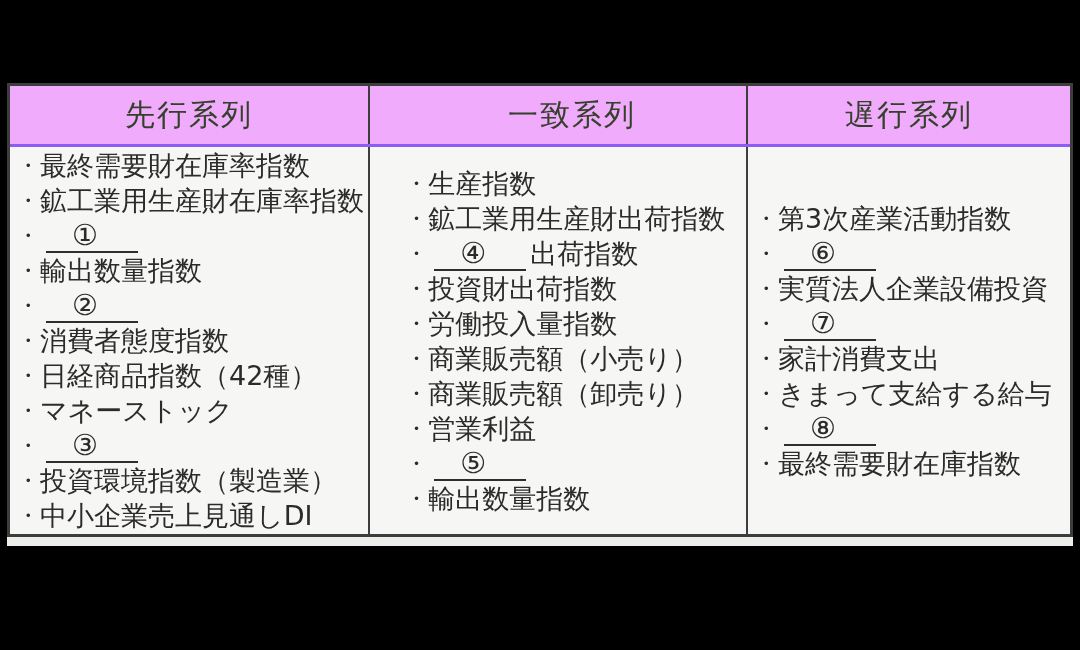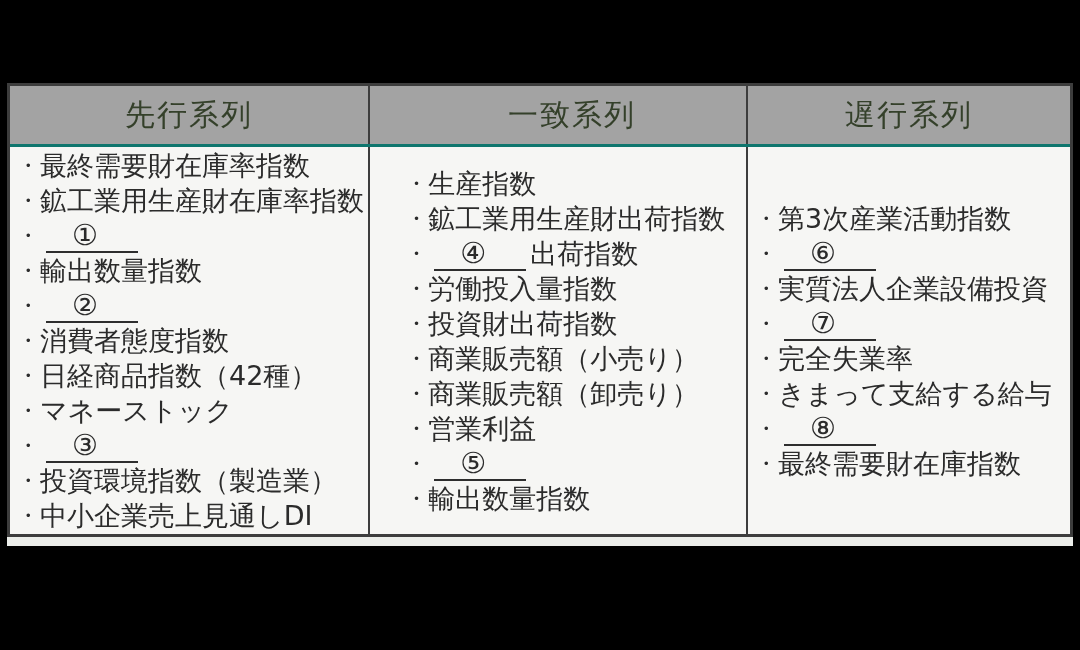--- a/index.html
+++ b/index.html
@@ -24,22 +24,22 @@
     width: 1066px;
     height: 454px;
     background: #f6f6f4;
     border: 3px solid #3d3d3d;
     box-sizing: border-box;
     box-shadow: 0 9px 0 #eceeea;
   }
   .header-row {
     display: flex;
     height: 58px;
-    background: #a3a3a3;
-    border-bottom: 3px solid #0f766e;
+    background: #f0abfc;
+    border-bottom: 3px solid #8b5cf6;
     box-sizing: content-box;
   }
   .hcell {
     display: flex;
     align-items: center;
     justify-content: center;
     font-size: 30px;
     letter-spacing: 2px;
     color: #34402a;
     border-right: 2px solid #3d3d3d;
@@ -108,33 +108,33 @@
           <div class="row-item"><span class="bullet">・</span><span class="txt">日経商品指数（42種）</span></div>
           <div class="row-item"><span class="bullet">・</span><span class="txt">マネーストック</span></div>
           <div class="row-item"><span class="bullet">・</span><span class="blank">③</span></div>
           <div class="row-item"><span class="bullet">・</span><span class="txt">投資環境指数（製造業）</span></div>
           <div class="row-item"><span class="bullet">・</span><span class="txt">中小企業売上見通しDI</span></div>
         </div>
       <div class="bcell col-1">
           <div class="row-item"><span class="bullet">・</span><span class="txt">生産指数</span></div>
           <div class="row-item"><span class="bullet">・</span><span class="txt">鉱工業用生産財出荷指数</span></div>
           <div class="row-item"><span class="bullet">・</span><span class="blank">④</span><span class="txt">出荷指数</span></div>
+          <div class="row-item"><span class="bullet">・</span><span class="txt">投資財出荷指数</span></div>
           <div class="row-item"><span class="bullet">・</span><span class="txt">労働投入量指数</span></div>
-          <div class="row-item"><span class="bullet">・</span><span class="txt">投資財出荷指数</span></div>
           <div class="row-item"><span class="bullet">・</span><span class="txt">商業販売額（小売り）</span></div>
           <div class="row-item"><span class="bullet">・</span><span class="txt">商業販売額（卸売り）</span></div>
           <div class="row-item"><span class="bullet">・</span><span class="txt">営業利益</span></div>
           <div class="row-item"><span class="bullet">・</span><span class="blank">⑤</span></div>
           <div class="row-item"><span class="bullet">・</span><span class="txt">輸出数量指数</span></div>
         </div>
       <div class="bcell col-2">
           <div class="row-item"><span class="bullet">・</span><span class="txt">第3次産業活動指数</span></div>
           <div class="row-item"><span class="bullet">・</span><span class="blank">⑥</span></div>
           <div class="row-item"><span class="bullet">・</span><span class="txt">実質法人企業設備投資</span></div>
           <div class="row-item"><span class="bullet">・</span><span class="blank">⑦</span></div>
-          <div class="row-item"><span class="bullet">・</span><span class="txt">完全失業率</span></div>
+          <div class="row-item"><span class="bullet">・</span><span class="txt">家計消費支出</span></div>
           <div class="row-item"><span class="bullet">・</span><span class="txt">きまって支給する給与</span></div>
           <div class="row-item"><span class="bullet">・</span><span class="blank">⑧</span></div>
           <div class="row-item"><span class="bullet">・</span><span class="txt">最終需要財在庫指数</span></div>
         </div>
     </div>
   </div>
 </div>
 
 </body></html>

